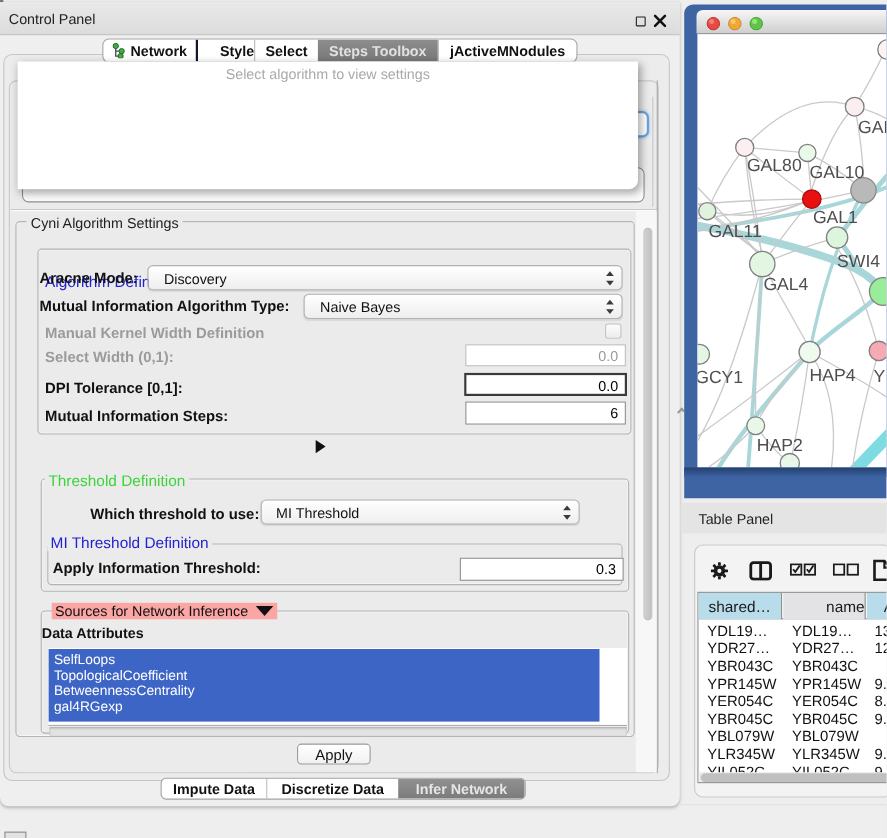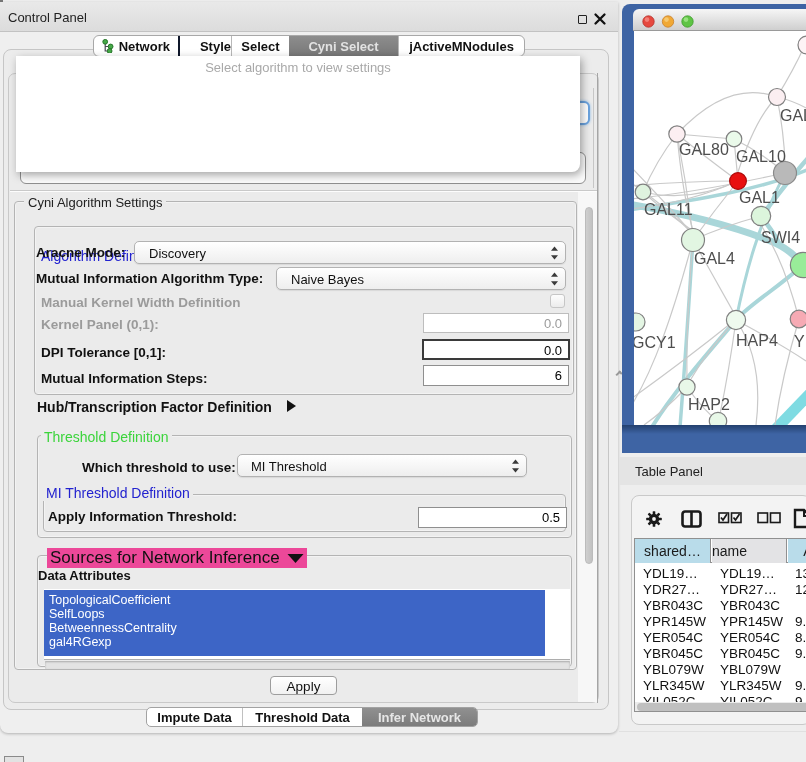--- a/index.html
+++ b/index.html
@@ -62,87 +62,86 @@
     <span style="position:absolute;left:14px;top:4px;font-size:13px;color:#111;">Naive Bayes</span>
       <svg style="position:absolute;right:6px;top:4px;" width="9" height="14" viewBox="0 0 9 14">
         <path d="M4.5 0.5 L8 4.8 L1 4.8 Z" fill="#3a3a3a"></path>
         <path d="M4.5 13.5 L8 9.2 L1 9.2 Z" fill="#3a3a3a"></path>
       </svg>
   </div>
 
   <div class="abs b" style="left:41px;top:293px;font-size:13.5px;color:#9b9b9b;">Manual Kernel Width Definition</div>
   <div class="abs" style="left:550px;top:292px;width:15px;height:14px;background:linear-gradient(#fdfdfd,#ececec);border:1px solid #c6c6c6;border-radius:3px;"></div>
 
-  <div class="abs b" style="left:41px;top:315px;font-size:13.5px;color:#9b9b9b;">Kernel Panel (0,1):</div>
+  <div class="abs b" style="left:41px;top:315px;font-size:13.5px;color:#9b9b9b;">Select Width (0,1):</div>
   <div class="abs" style="left:423px;top:311px;width:146px;height:20px;background:#fff;border:1px solid #bdbdbd;font-size:13px;color:#9b9b9b;text-align:right;line-height:20px;padding-right:6px;">0.0</div>
 
   <div class="abs b" style="left:41px;top:343px;font-size:13.5px;color:#111;">DPI Tolerance [0,1]:</div>
   <div class="abs" style="left:422px;top:337px;width:148px;height:21px;background:#fff;border:2px solid #3a3a3a;font-size:13px;color:#000;text-align:right;line-height:19px;padding-right:6px;">0.0</div>
 
   <div class="abs b" style="left:41px;top:369px;font-size:13.5px;color:#111;">Mutual Information Steps:</div>
   <div class="abs" style="left:423px;top:363px;width:146px;height:21px;background:#fff;border:1px solid #8f8f8f;font-size:13px;color:#000;text-align:right;line-height:20px;padding-right:6px;">6</div>
 
-  <div class="abs b" style="left:37px;top:397px;font-size:14px;color:#111;">Hub/Transcription Factor Definition</div>
   <svg class="abs" style="left:285px;top:397px;" width="13" height="14" viewBox="0 0 13 14">
       <path d="M2 1 L11 7 L2 13 Z" fill="#111"></path>
     </svg>
 
   <div class="abs" style="left:37px;top:433px;width:535px;height:103px;border:1px solid #b4b4b4;border-radius:4px;box-shadow:inset 0 0 0 0.5px rgba(255,255,255,0.8);"></div>
   <div class="abs" style="left:41px;top:427px;background:#ebebeb;padding:0 3px;font-size:14px;color:#3bd43b;">Threshold Definition</div>
 
   <div class="abs b" style="left:82px;top:458px;font-size:13.5px;color:#111;">Which threshold to use:</div>
   <div class="abs combo" style="left:237px;top:452px;width:290px;height:23px;">
     <span style="position:absolute;left:13px;top:4px;font-size:13px;color:#111;">MI Threshold</span>
       <svg style="position:absolute;right:6px;top:4px;" width="9" height="14" viewBox="0 0 9 14">
         <path d="M4.5 0.5 L8 4.8 L1 4.8 Z" fill="#3a3a3a"></path>
         <path d="M4.5 13.5 L8 9.2 L1 9.2 Z" fill="#3a3a3a"></path>
       </svg>
   </div>
 
   <div class="abs" style="left:43px;top:492px;width:523px;height:38px;border:1px solid #b4b4b4;border-radius:4px;box-shadow:inset 0 0 0 0.5px rgba(255,255,255,0.8);"></div>
   <div class="abs" style="left:43px;top:483px;background:#ebebeb;padding:0 3px;font-size:14px;color:#2222cf;">MI Threshold Definition</div>
   <div class="abs b" style="left:48px;top:507px;font-size:13.5px;color:#111;">Apply Information Threshold:</div>
-  <div class="abs" style="left:418px;top:505px;width:149px;height:21px;background:#fff;border:1px solid #8f8f8f;font-size:13px;color:#000;text-align:right;line-height:20px;padding-right:6px;">0.5</div>
+  <div class="abs" style="left:418px;top:505px;width:149px;height:21px;background:#fff;border:1px solid #8f8f8f;font-size:13px;color:#000;text-align:right;line-height:20px;padding-right:6px;">0.3</div>
 
   <div class="abs" style="left:37px;top:553px;width:535px;height:112px;border:1px solid #b4b4b4;border-radius:4px;box-shadow:inset 0 0 0 0.5px rgba(255,255,255,0.8);"></div>
-  <div class="abs" style="left:47px;top:546px;background:#ec4899;padding:0 3px;font-size:17px;color:#111;">Sources for Network Inference <svg width="17" height="11" viewBox="0 0 17 11" style="vertical-align:-1px;margin-left:3px;">
+  <div class="abs" style="left:47px;top:546px;background:#fca5a5;padding:0 3px;font-size:13px;color:#111;">Sources for Network Inference <svg width="17" height="11" viewBox="0 0 17 11" style="vertical-align:-1px;margin-left:3px;">
         <path d="M0.5 1 L16.5 1 L8.5 10 Z" fill="#111"></path>
       </svg></div>
   <div class="abs b" style="left:38px;top:566px;font-size:13px;color:#111;">Data Attributes</div>
 
   <div class="abs" style="left:44px;top:587px;width:526px;height:71px;background:#fff;overflow:hidden;border-bottom:1px solid #adadad;">
     <div style="position:absolute;left:0;top:1px;width:501px;height:66px;background:#3d65c6;color:#fff;font-size:12.5px;">
+      <div style="padding:2.5px 0 0 5px;height:14px;">SelfLoops</div>
       <div style="padding:2.5px 0 0 5px;height:14px;">TopologicalCoefficient</div>
-      <div style="padding:2.5px 0 0 5px;height:14px;">SelfLoops</div>
       <div style="padding:2.5px 0 0 5px;height:14px;">BetweennessCentrality</div>
       <div style="padding:2.5px 0 0 5px;height:14px;">gal4RGexp</div>
     </div>
   </div>
 
   <div class="abs" style="left:45px;top:659px;width:525px;height:8px;background:#e3e3e3;box-shadow:inset 0 1px 2px rgba(0,0,0,0.25);border-radius:1px;"></div>
 
   <div class="abs" style="left:270px;top:674px;width:67px;height:19px;background:linear-gradient(#ffffff,#f1f1f1);border:1px solid #9d9d9d;border-radius:4px;text-align:center;font-size:13.5px;color:#111;line-height:19px;">Apply</div>
 
   <div class="abs" style="left:146px;top:705px;width:332px;height:20px;background:#fff;border:1px solid #a2a2a2;border-radius:5px;overflow:hidden;display:flex;">
     <div style="width:96px;text-align:center;font-size:13px;font-weight:bold;color:#111;line-height:20px;border-right:1px solid #c0c0c0;">Impute Data</div>
-    <div style="width:119px;text-align:center;font-size:13px;font-weight:bold;color:#111;line-height:20px;">Threshold Data</div>
+    <div style="width:119px;text-align:center;font-size:13px;font-weight:bold;color:#111;line-height:20px;">Discretize Data</div>
     <div style="flex:1;text-align:center;font-size:13px;font-weight:bold;color:#e6e6e6;line-height:20px;background:linear-gradient(#909090,#7c7c7c);">Infer Network</div>
   </div>
 </div>
 
 <div class="abs" style="left:93px;top:35px;width:432px;height:22px;background:#fff;border:1px solid #a8a8a8;border-radius:6px;overflow:hidden;display:flex;z-index:5;">
   <div style="width:86px;font-size:13px;font-weight:bold;color:#111;line-height:22px;border-right:2px solid #0f172a;padding-left:0;text-align:center;"><svg width="13" height="14" viewBox="0 0 13 14" style="vertical-align:-2px;">
         <path d="M3.2 4 V12 H5.5 M3.2 7.5 H6.5" stroke="#4a4a55" stroke-width="1.2" fill="none"></path>
         <circle cx="3.2" cy="2.8" r="2.4" fill="#46a948" stroke="#1e6e20" stroke-width="0.9"></circle>
         <circle cx="8.6" cy="7.5" r="2.4" fill="#46a948" stroke="#1e6e20" stroke-width="0.9"></circle>
         <circle cx="7.6" cy="12" r="2.4" fill="#46a948" stroke="#1e6e20" stroke-width="0.9"></circle>
       </svg> Network</div>
   <div style="width:52px;text-align:right;font-size:13px;font-weight:bold;color:#111;line-height:22px;border-right:1px solid #b8b8b8;">Style</div>
   <div style="width:57px;text-align:center;font-size:13px;font-weight:bold;color:#111;line-height:22px;">Select</div>
-  <div style="width:109px;text-align:center;font-size:13px;font-weight:bold;color:#e2e2e2;line-height:22px;background:linear-gradient(#8d8d8d,#787878);">Cyni Select</div>
+  <div style="width:109px;text-align:center;font-size:13px;font-weight:bold;color:#e2e2e2;line-height:22px;background:linear-gradient(#8d8d8d,#787878);">Steps Toolbox</div>
   <div style="flex:1;text-align:center;font-size:13px;font-weight:bold;color:#111;line-height:22px;border-left:1px solid #b8b8b8;">jActiveMNodules</div>
 </div>
 
 <div class="abs" style="left:16px;top:56px;width:564px;height:116px;background:#fff;z-index:10;box-shadow:2px 3px 8px rgba(0,0,0,0.35);border-bottom-right-radius:8px;">
   <div style="position:absolute;left:0;top:4px;width:100%;text-align:center;font-size:13px;color:#a9a9a9;">Select algorithm to view settings</div>
 </div>
 
 <div class="abs" style="left:617px;top:371px;width:4px;height:6px;border-left:2px solid #999;border-top:2px solid #999;transform:rotate(45deg);"></div>
 
 <div class="abs" style="left:4px;top:756px;width:20px;height:10px;background:#e2e2e2;border:1.5px solid #8a8a8a;"></div>
@@ -286,21 +285,21 @@
   </svg>
   <svg class="abs" style="left:161px;top:12px;" width="19" height="21" viewBox="0 0 19 21">
     <path d="M2 2 H11 L17 8 V19 H2 Z" fill="none" stroke="#1a1a1a" stroke-width="2.4"></path>
     <path d="M11 2 V8 H17" fill="none" stroke="#1a1a1a" stroke-width="2"></path>
   </svg>
 
   <div class="abs" style="left:2px;top:42px;width:178px;height:174px;background:#fff;border:1px solid #909090;overflow:hidden;">
 
     <div style="position:absolute;left:0;top:0;width:100%;height:24px;border-bottom:1px solid #909090;">
       <div style="position:absolute;left:0;top:0;width:76px;height:24px;background:#b9dcea;border-right:1px solid #909090;text-align:center;font-size:14px;line-height:24px;color:#1a1a1a;">shared…</div>
-      <div style="position:absolute;left:77px;top:0;width:75px;height:24px;background:#e3e3e5;border-right:1px solid #909090;text-align:left;font-size:14px;line-height:24px;color:#1a1a1a;">name</div>
+      <div style="position:absolute;left:77px;top:0;width:75px;height:24px;background:#e3e3e5;border-right:1px solid #909090;text-align:right;font-size:14px;line-height:24px;color:#1a1a1a;">name</div>
       <div style="position:absolute;left:153px;top:0;width:40px;height:24px;background:#b9dcea;text-align:center;font-size:14px;line-height:24px;color:#1a1a1a;">A</div>
     </div>
 
     <div style="position:absolute;left:0;top:27px;width:100%;height:16px;font-size:13.5px;color:#111;">
         <span style="position:absolute;left:8px;">YDL19…</span>
         <span style="position:absolute;left:85px;">YDL19…</span>
         <span style="position:absolute;left:160px;">13</span>
       </div>
     <div style="position:absolute;left:0;top:43px;width:100%;height:16px;font-size:13.5px;color:#111;">
         <span style="position:absolute;left:8px;">YDR27…</span>

